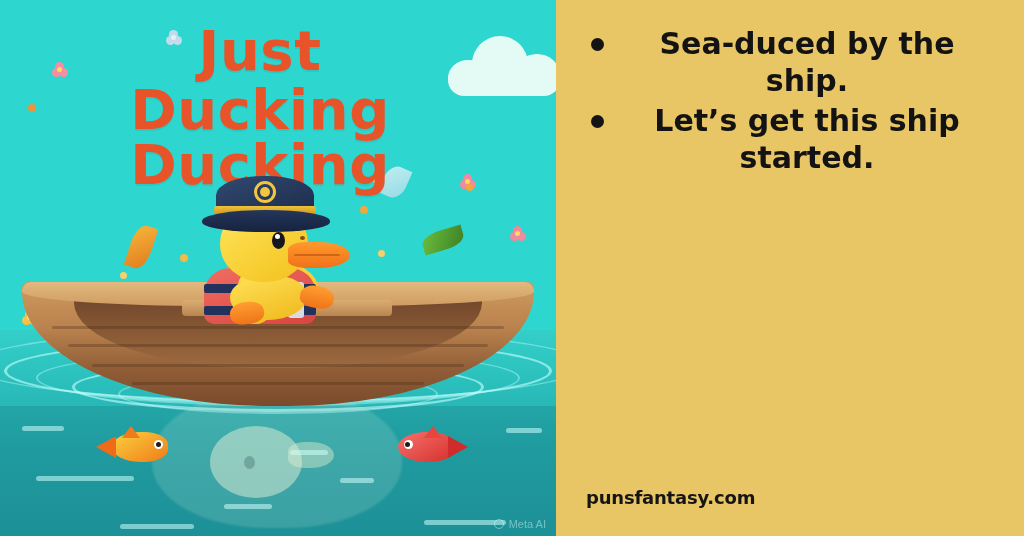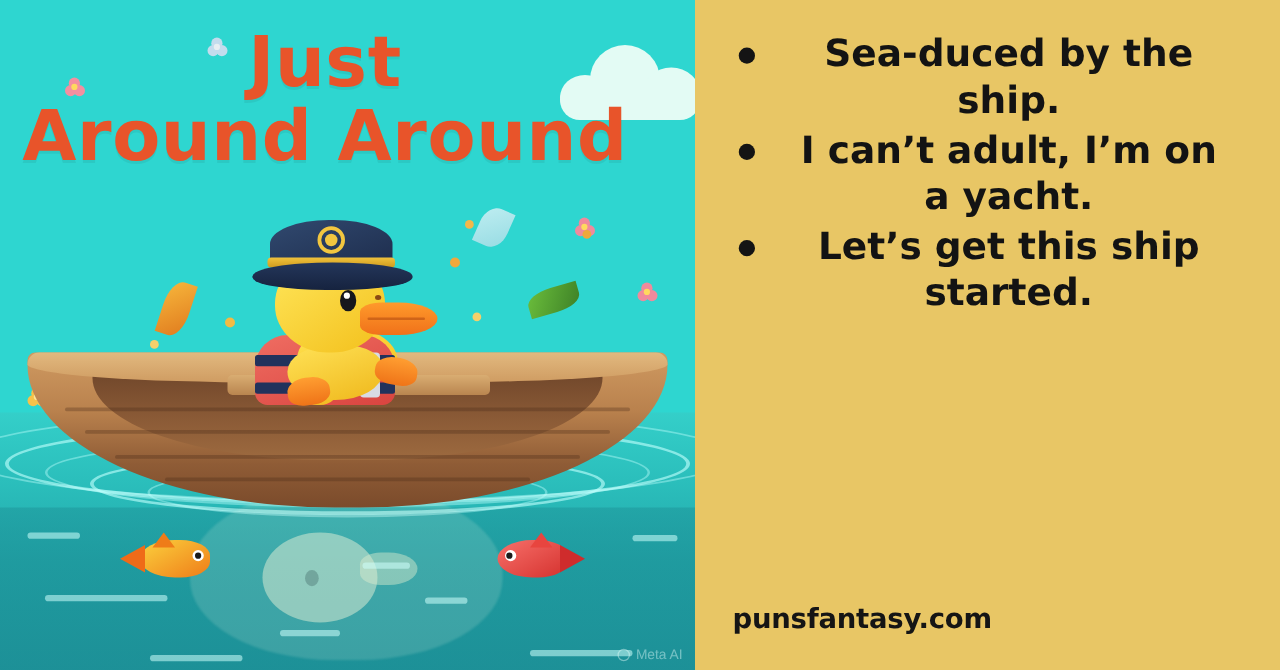--- a/index.html
+++ b/index.html
@@ -259,21 +259,21 @@
     line-height:1.22;
     color:#131313;
     text-align:center;
     padding-right:14px;
   }
   #site-credit{
     position:absolute;
     left:30px; bottom:28px;
     font-family:"DejaVu Sans", sans-serif;
     font-weight:bold;
-    font-size:22px;
+    font-size:18px;
     color:#151515;
     letter-spacing:-0.2px;
   }
 </style>
 </head>
 <body>
 
 <div id="poster">
 
   <div id="art-panel">
@@ -282,21 +282,21 @@
 
     <div class="cloud" style="left:448px; top:34px; width:112px; height:62px;">
       <div class="base" style="left:0; top:30px; width:112px; height:32px;"></div>
       <div class="puff" style="left:24px; top:2px; width:56px; height:56px;"></div>
       <div class="puff" style="left:0px; top:26px; width:40px; height:36px;"></div>
       <div class="puff" style="left:66px; top:20px; width:46px; height:42px;"></div>
     </div>
 
     <div id="title-block">
       <div class="title-line" id="title-1">Just</div>
-      <div class="title-line" id="title-2">Around Around</div>
+      <div class="title-line" id="title-2">Ducking Ducking</div>
     </div>
 
     <div class="flower" style="left:52px; top:62px; width:16px; height:16px;">
       <div class="pet" style="background:#f48fa0; left:3px; top:0;"></div>
       <div class="pet" style="background:#f48fa0; left:0; top:6px;"></div>
       <div class="pet" style="background:#f48fa0; left:7px; top:6px;"></div>
       <div class="core"></div>
     </div>
     <div class="flower" style="left:166px; top:30px; width:16px; height:16px;">
       <div class="pet" style="background:#c3dced; left:3px; top:0;"></div>
@@ -442,24 +442,20 @@
   </div>
 
   <div id="text-panel">
     <ul id="pun-list">
       <li>
         <span class="bullet"></span>
         <span class="pun-text">Sea-duced by the ship.</span>
       </li>
       <li>
         <span class="bullet"></span>
-        <span class="pun-text">I can’t adult, I’m on a yacht.</span>
-      </li>
-      <li>
-        <span class="bullet"></span>
         <span class="pun-text">Let’s get this ship started.</span>
       </li>
     </ul>
 
     <div id="site-credit">punsfantasy.com</div>
   </div>
 
 </div>
 
 </body></html>

